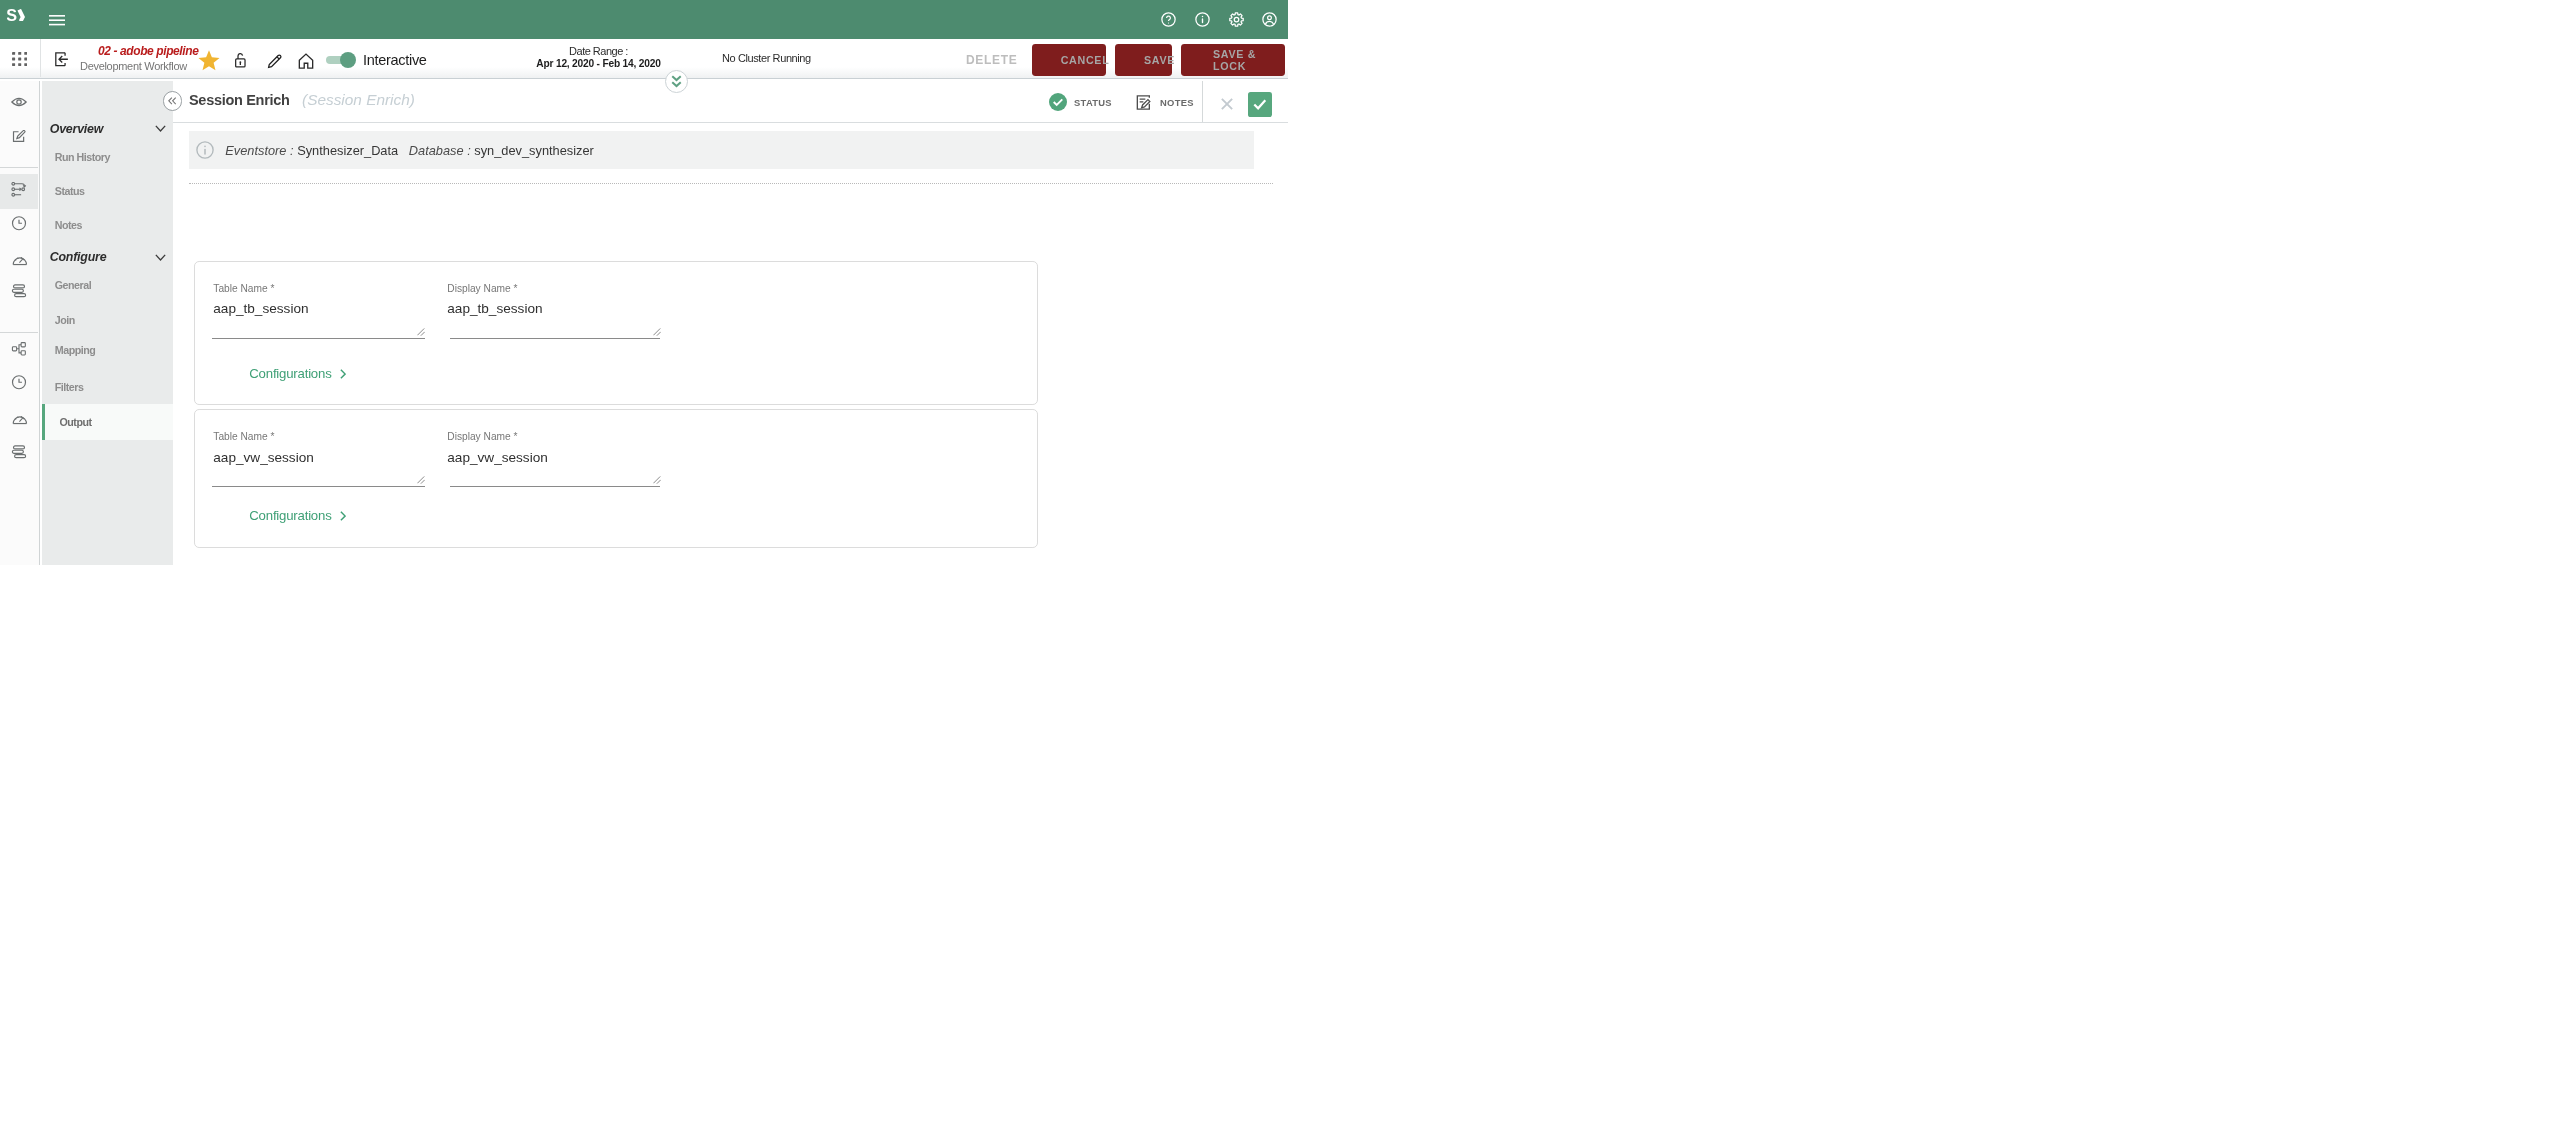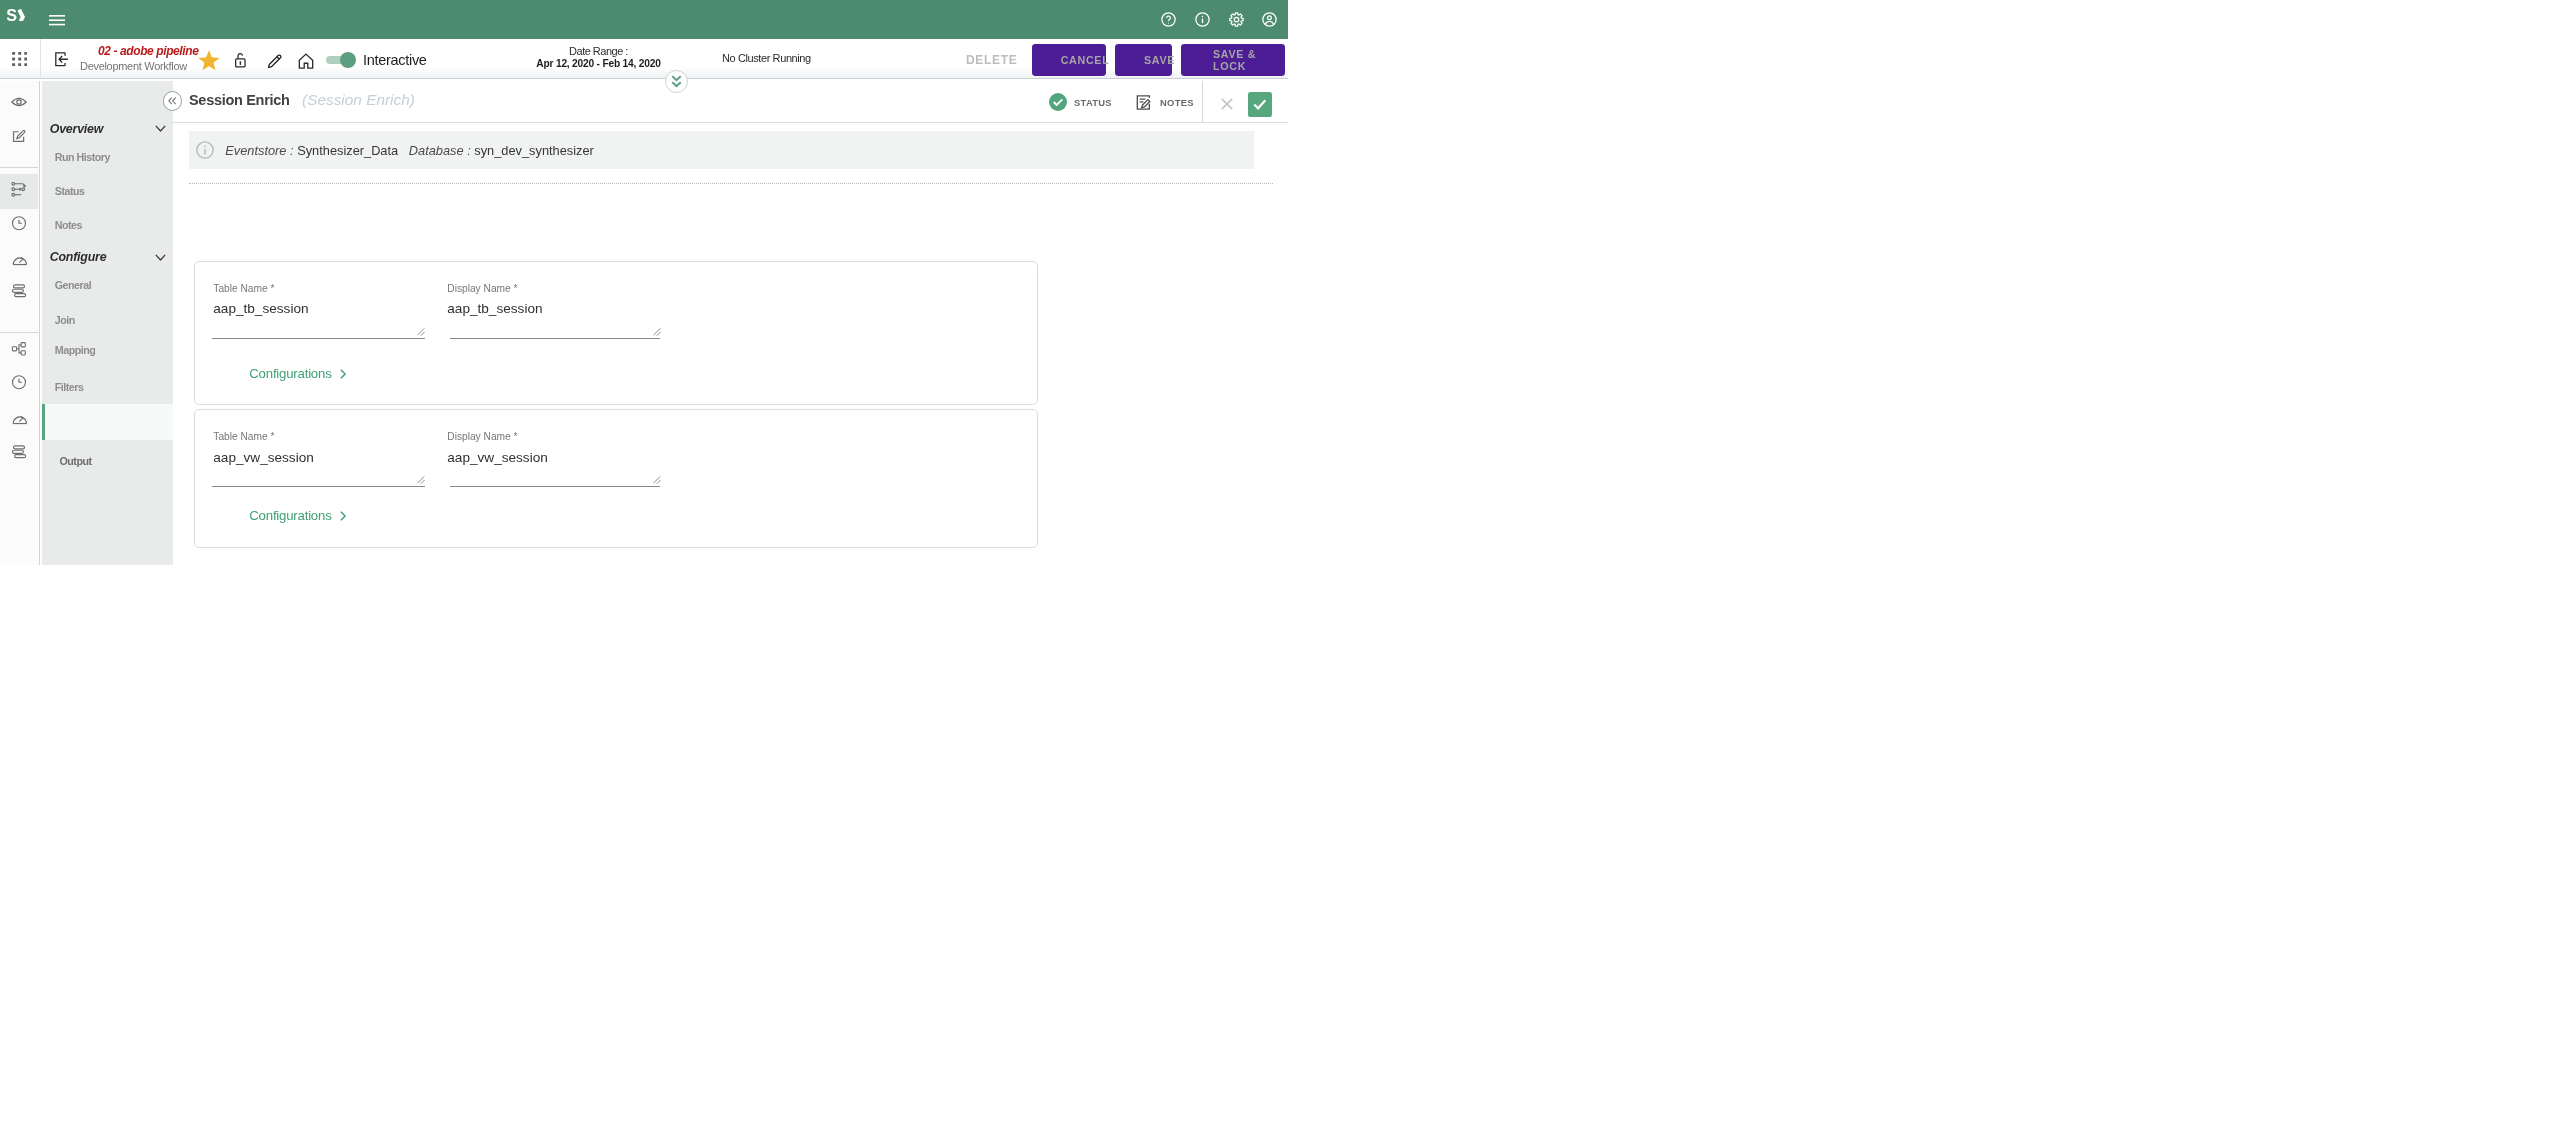--- a/index.html
+++ b/index.html
@@ -8,21 +8,21 @@
 .abs { position:absolute; }
 
 
 .appbar { position:absolute; left:0; top:0; width:1288px; height:39px; background:#4d8b6f; }
 
 
 .toolbar { position:absolute; left:0; top:39px; width:1288px; height:40px;
   background:linear-gradient(#ffffff 72%, #eff1f2 100%);
   border-bottom:1.7px solid #c9d0d4; }
 .waffle-col { position:absolute; left:0; top:39px; width:41px; height:38px; border-right:1.7px solid #e0e3e4; }
-.btn { position:absolute; height:32px; top:44px; border-radius:3.4px; background:#4c1d95;
+.btn { position:absolute; height:32px; top:44px; border-radius:3.4px; background:#7f1d1d;
   color:#a6a6a6; font-size:10.7px; font-weight:bold; letter-spacing:0.7px;
   display:flex; align-items:center; justify-content:center;padding-left:32px; }
 
 
 .chev-circle { position:absolute; left:665px; top:70px; width:23px; height:23px; border-radius:50%;
   background:#fff; border:1.3px solid #ccd3d6; display:flex; align-items:center; justify-content:center; z-index:5; }
 
 
 .rail { position:absolute; left:0; top:81px; width:40px; height:484px; background:#fbfbfb; border-right:1.7px solid #d0d4d5; }
 .rail .hl { position:absolute; left:0; top:93px; width:38px; height:35px; background:#e7e9e9; }
@@ -242,21 +242,21 @@
   <div class="item" style="top:104px;">Status</div>
   <div class="item" style="top:138px;">Notes</div>
   <div class="head" style="top:169px;">Configure</div>
   <svg class="abs" style="left:113px;top:173px" width="11" height="6.8" viewBox="0 0 13 8" fill="none" stroke="#3c3c3c" stroke-width="1.6">
       <path d="M1 1 L6.5 7 L12 1"></path>
     </svg>
   <div class="item" style="top:198px;">General</div>
   <div class="item" style="top:233px;">Join</div>
   <div class="item" style="top:263px;">Mapping</div>
   <div class="item" style="top:300px;">Filters</div>
-  <div class="item" style="top:335px;left:17.5px;color:#6e6e6e;margin-top:39px;">Output</div>
+  <div class="item" style="top:335px;left:17.5px;color:#6e6e6e;">Output</div>
 </div>
 
 <div class="content">
   <div class="hdr">
     <div class="backcircle">
         <svg width="8.5" height="7.7" viewBox="0 0 11 10" fill="none" stroke="#757575" stroke-width="1.4">
           <path d="M5 0.8 L1 5 L5 9.2 M10 0.8 L6 5 L10 9.2"></path>
         </svg>
       </div>
     <div class="title">Session Enrich</div>

